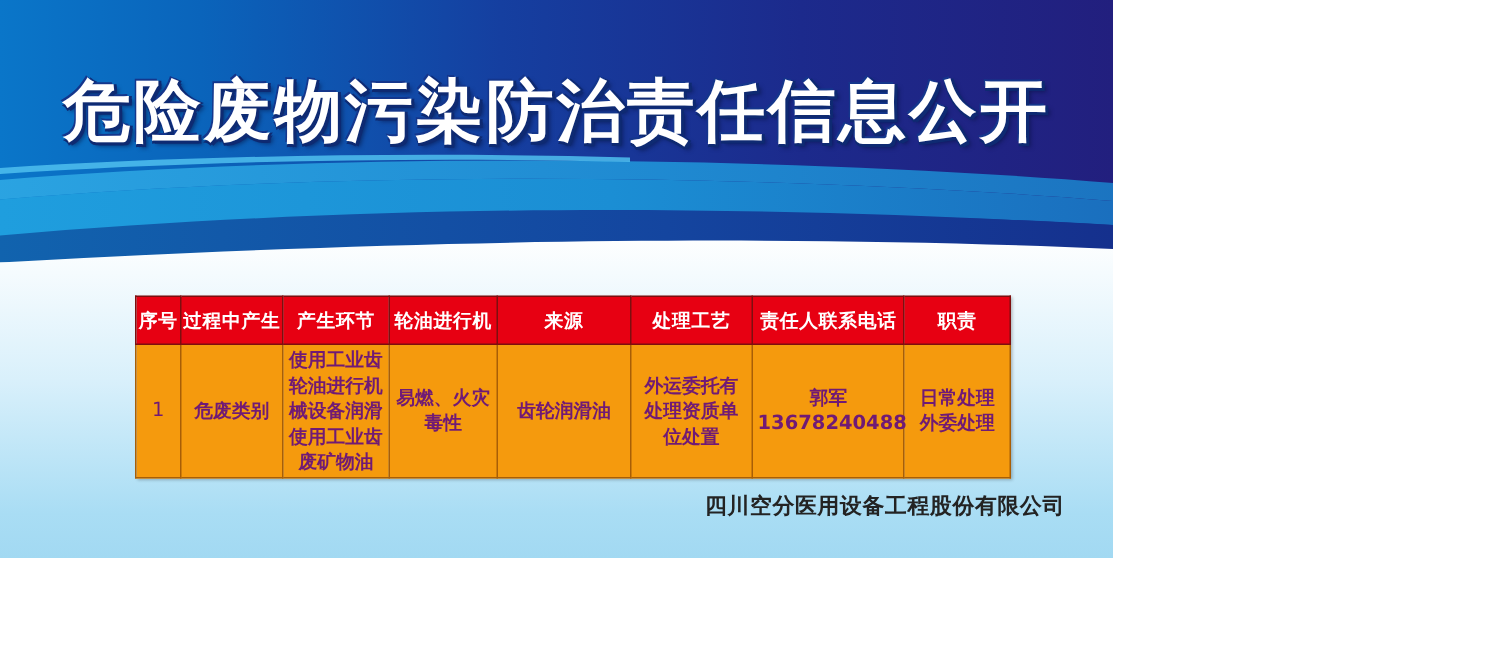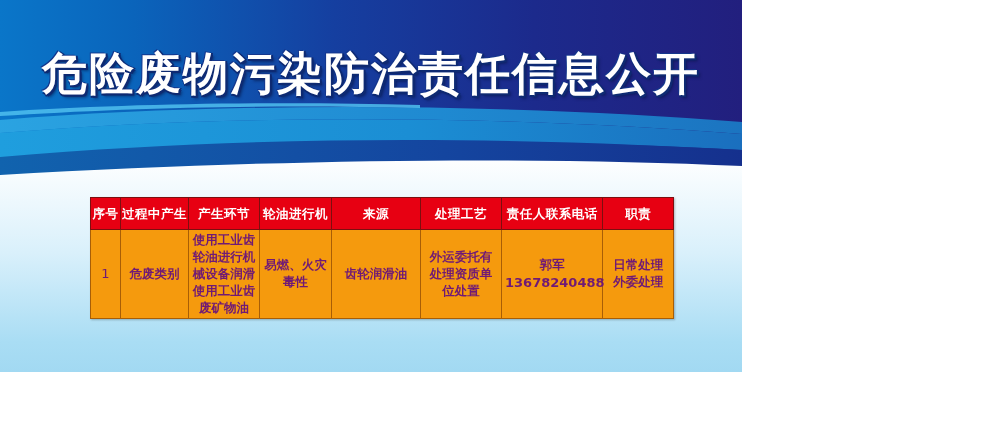--- a/index.html
+++ b/index.html
@@ -242,14 +242,15 @@
           <span class="cellline tel">13678240488</span>
         </td>
         <td>
           <span class="cellline">日常处理</span>
           <span class="cellline">外委处理</span>
         </td>
       </tr>
     </tbody>
   </table>
 
+  <div id="company">四川空分医用设备工程股份有限公司</div>
 
 </div>
 
 </body></html>

